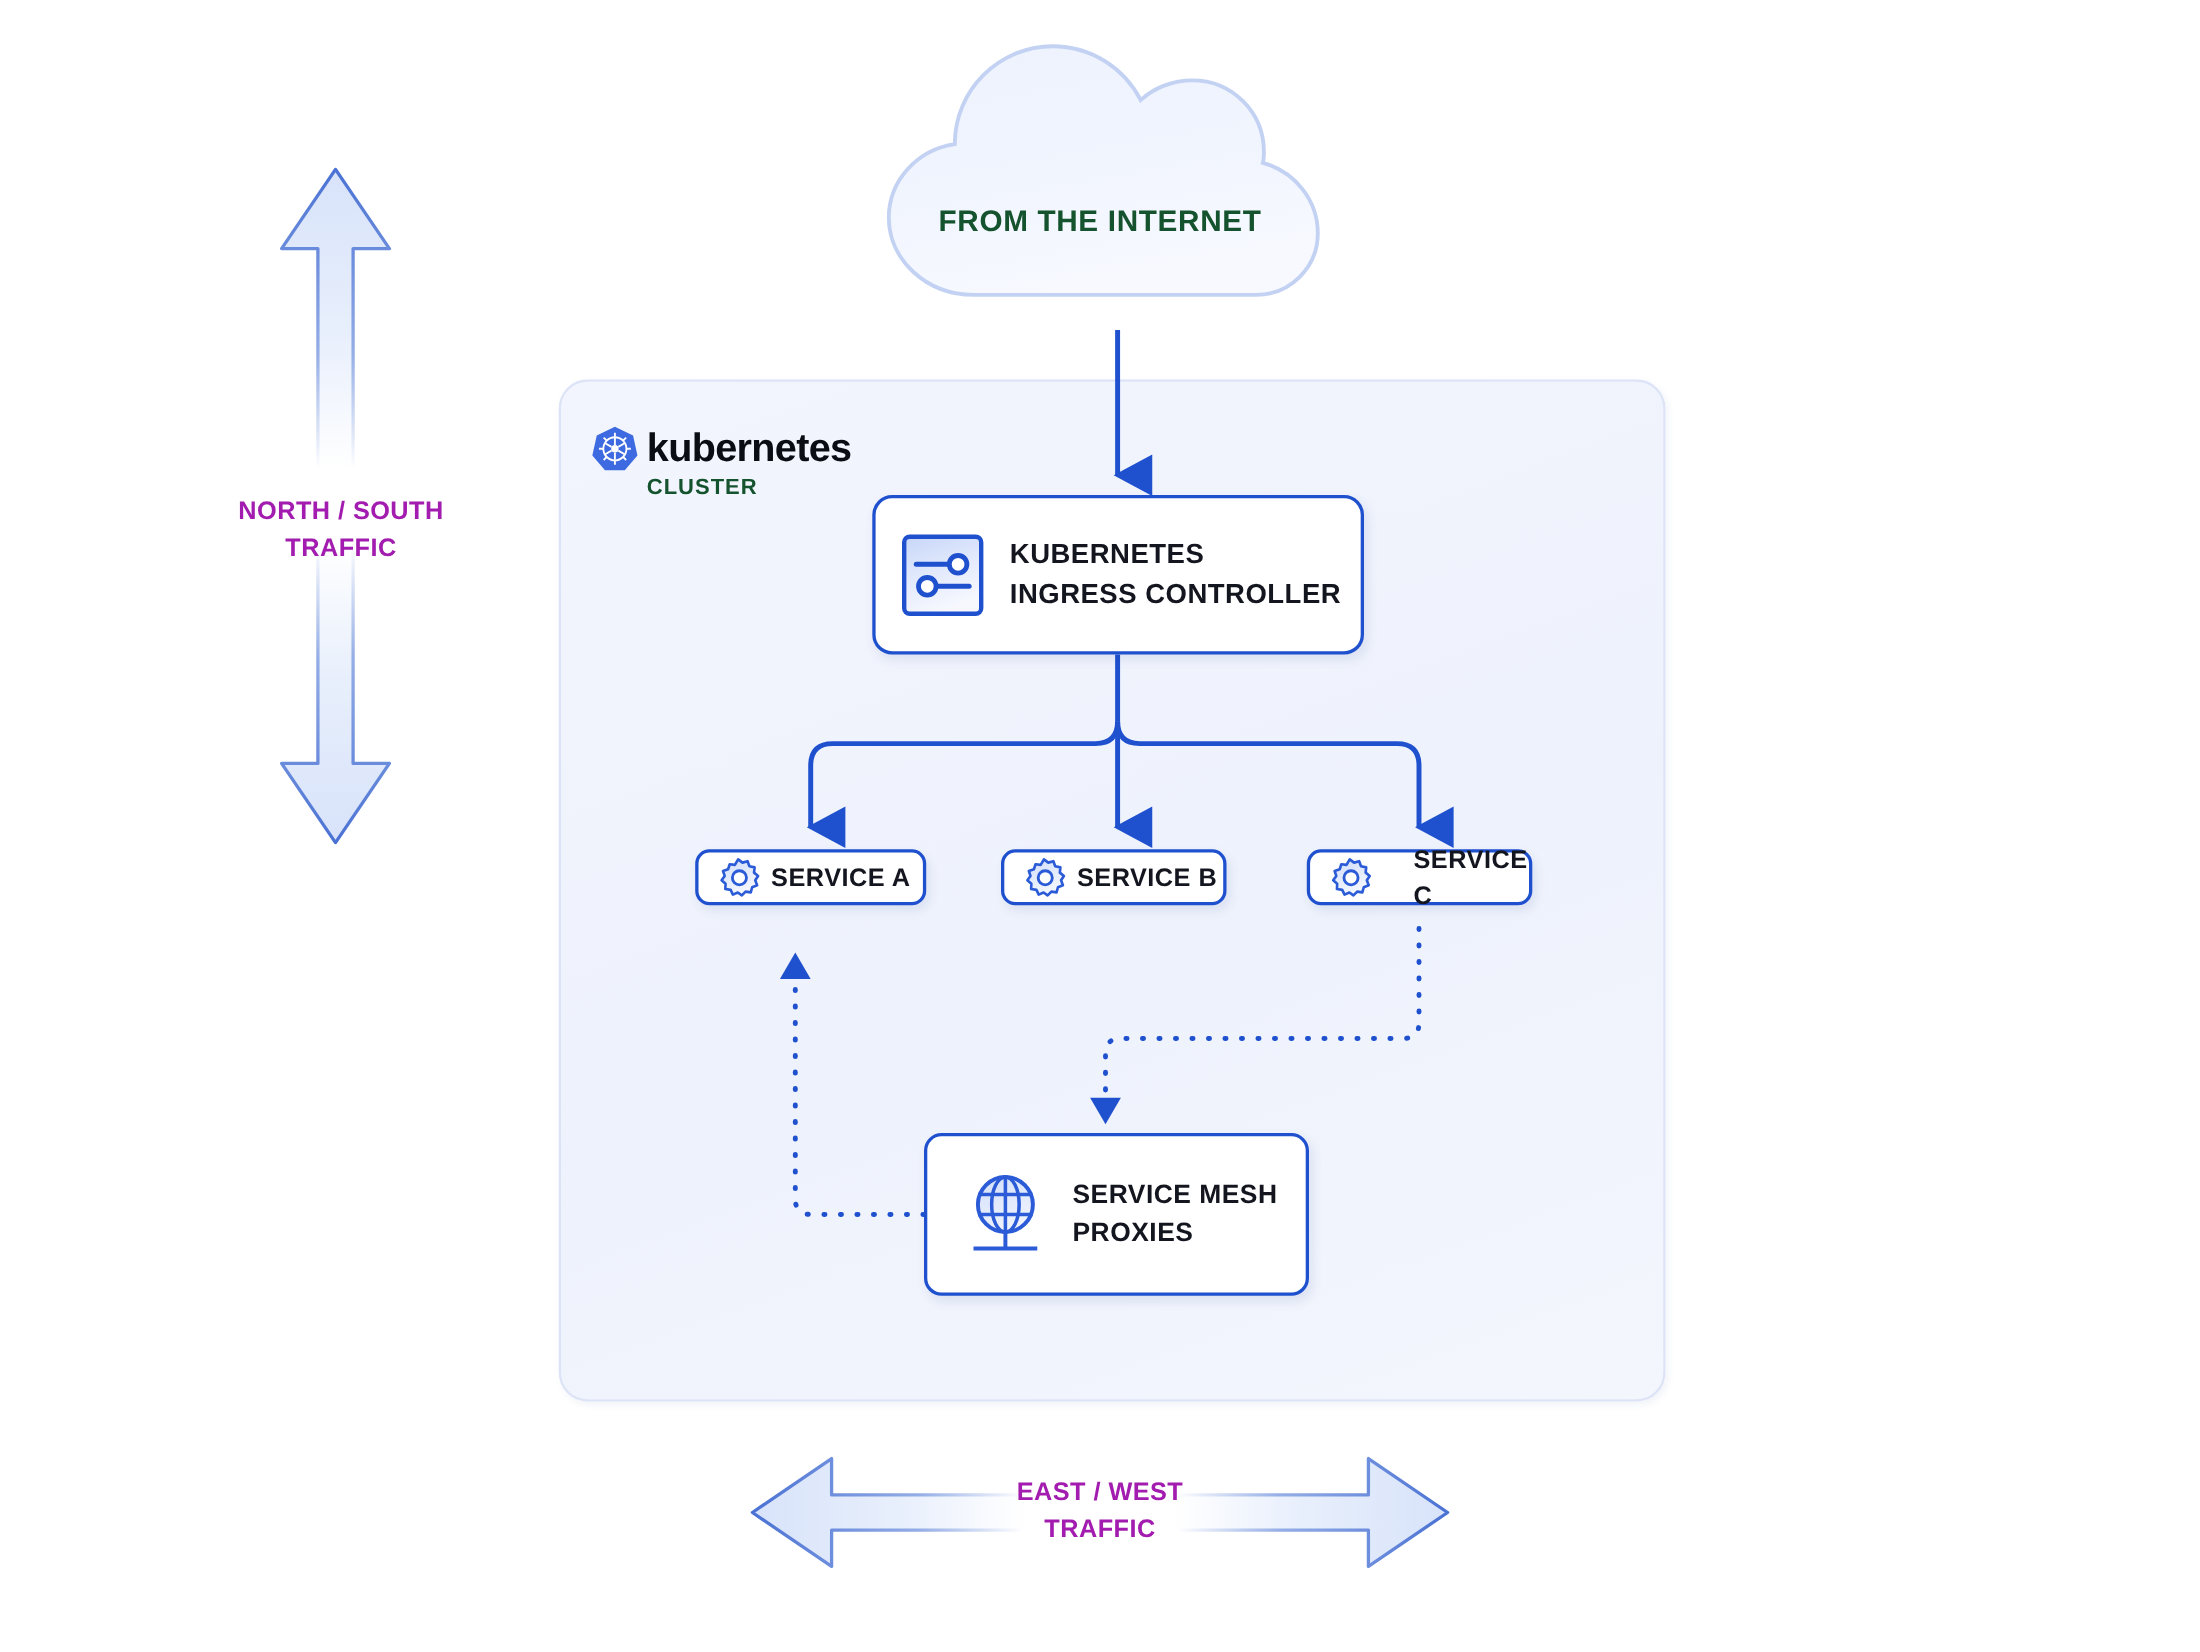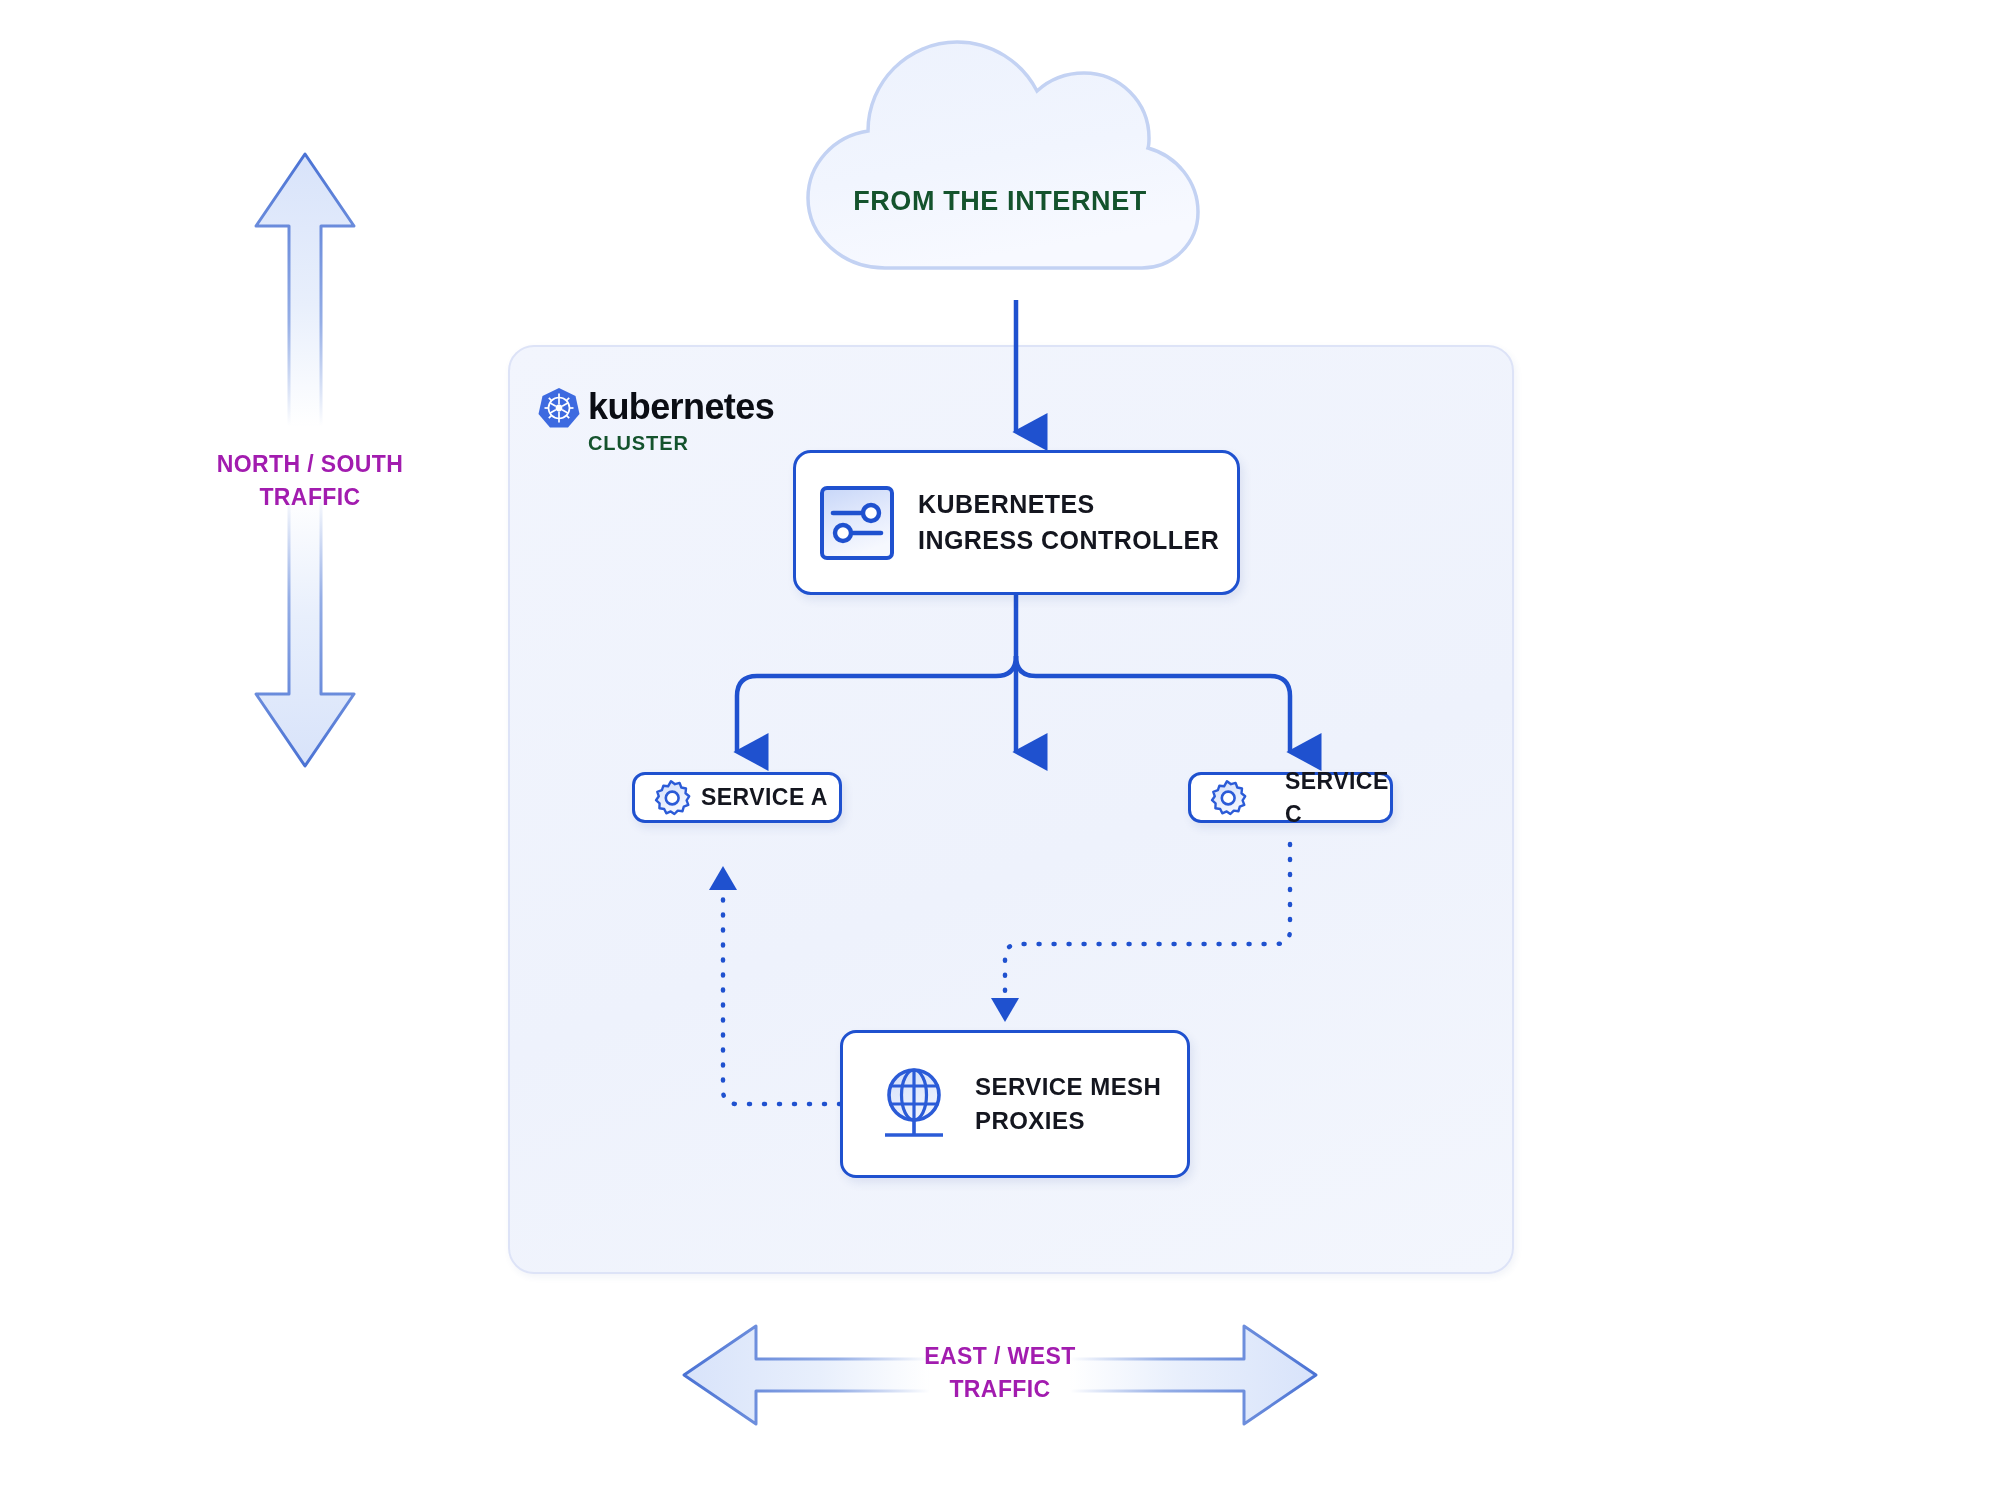--- a/index.html
+++ b/index.html
@@ -331,20 +331,32 @@
         <path d="M20 3.2 L24 6.2 L28.6 4.9 L30.3 9.5 L35 10.5 L34.5 15.3 L38.2 18.3
                  L35.6 22.3 L37.3 26.8 L32.8 28.6 L31.5 33.2 L26.8 32.6 L23.4 36
                  L19.7 33.4 L15.3 35.3 L13.2 31 L8.4 30.2 L8.6 25.4 L5 22.2
                  L7.8 18.3 L6.3 13.8 L10.9 12.2 L12.4 7.7 L17.1 8.3 Z" fill="url(#gearGradA)" stroke="#2b5bd7" stroke-width="2.4" stroke-linejoin="round"></path>
         <circle cx="21.2" cy="20" r="6.4" fill="#ffffff" stroke="#2b5bd7" stroke-width="2.6"></circle>
       </svg>
     </span>
     <span class="node-text">SERVICE A</span>
   </div>
 
+  <div class="node service-node" id="service-b">
+    <span class="icon-wrap">
+      <svg width="40" height="40" viewBox="0 0 40 40">
+        <path d="M20 3.2 L24 6.2 L28.6 4.9 L30.3 9.5 L35 10.5 L34.5 15.3 L38.2 18.3
+                 L35.6 22.3 L37.3 26.8 L32.8 28.6 L31.5 33.2 L26.8 32.6 L23.4 36
+                 L19.7 33.4 L15.3 35.3 L13.2 31 L8.4 30.2 L8.6 25.4 L5 22.2
+                 L7.8 18.3 L6.3 13.8 L10.9 12.2 L12.4 7.7 L17.1 8.3 Z" fill="url(#gearGradA)" stroke="#2b5bd7" stroke-width="2.4" stroke-linejoin="round"></path>
+        <circle cx="21.2" cy="20" r="6.4" fill="#ffffff" stroke="#2b5bd7" stroke-width="2.6"></circle>
+      </svg>
+    </span>
+    <span class="node-text">SERVICE B</span>
+  </div>
 
   <div class="node service-node" id="service-c">
     <span class="icon-wrap">
       <svg width="40" height="40" viewBox="0 0 40 40">
         <path d="M20 3.2 L24 6.2 L28.6 4.9 L30.3 9.5 L35 10.5 L34.5 15.3 L38.2 18.3
                  L35.6 22.3 L37.3 26.8 L32.8 28.6 L31.5 33.2 L26.8 32.6 L23.4 36
                  L19.7 33.4 L15.3 35.3 L13.2 31 L8.4 30.2 L8.6 25.4 L5 22.2
                  L7.8 18.3 L6.3 13.8 L10.9 12.2 L12.4 7.7 L17.1 8.3 Z" fill="url(#gearGradA)" stroke="#2b5bd7" stroke-width="2.4" stroke-linejoin="round"></path>
         <circle cx="21.2" cy="20" r="6.4" fill="#ffffff" stroke="#2b5bd7" stroke-width="2.6"></circle>
       </svg>

